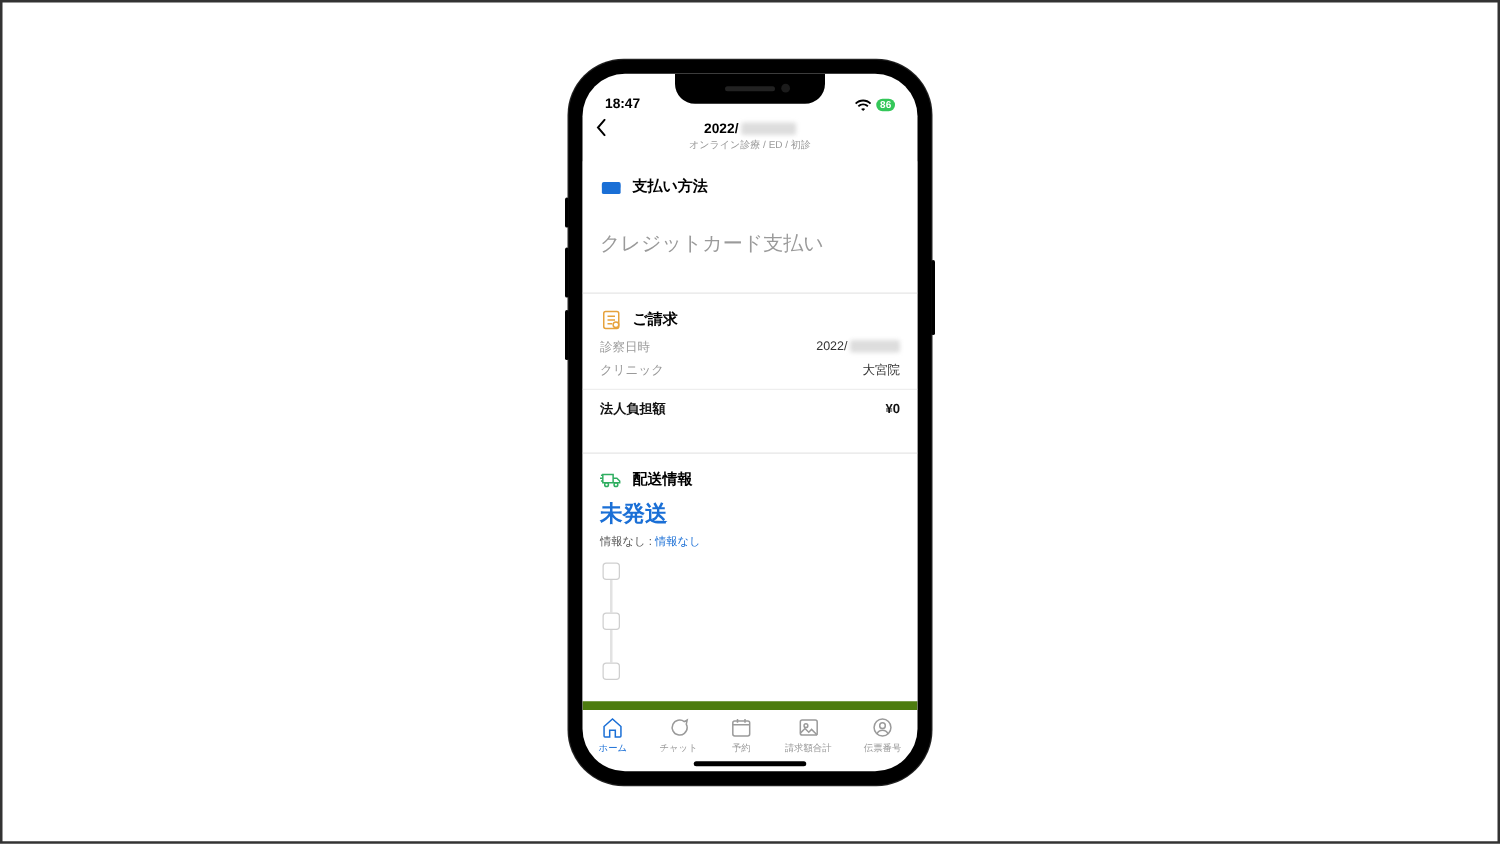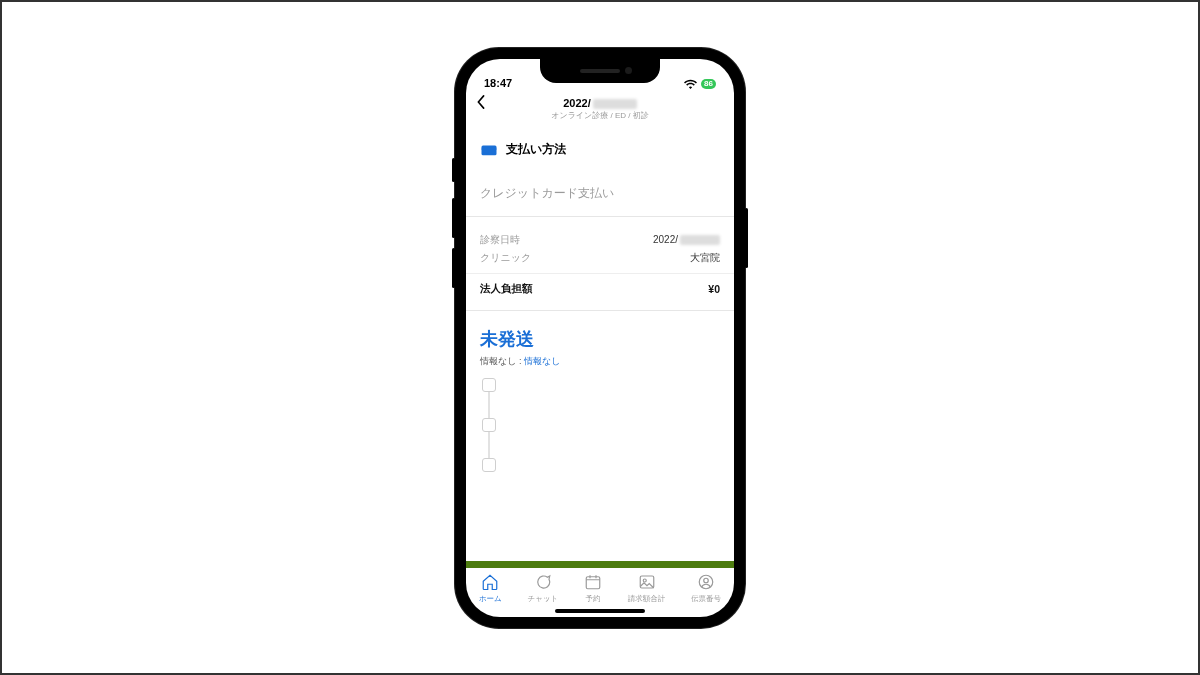--- a/index.html
+++ b/index.html
@@ -121,32 +121,32 @@
     margin-top: 1px;
   }
 
   
   .content {
     flex: 1;
     overflow: hidden;
     background: #fff;
   }
   .section {
-    padding: 12px 14px 14px 14px;
+    padding: 12px 14px 28px 14px;
     border-bottom: 1px solid #e6e6e6;
   }
   .section:last-child { border-bottom: none; }
   .sec-head {
     display: flex; align-items: center; gap: 8px;
     font-size: 12px; font-weight: 700;
     margin-bottom: 6px;
   }
   .sec-head .ico { width: 18px; height: 18px; flex: 0 0 auto; }
 
-  .muted { color: #9a9a9a; font-size: 12px; margin-top: 26px; }
+  .muted { color: #9a9a9a; font-size: 16px; margin-top: 26px; }
   .row {
     display: flex; justify-content: space-between; align-items: center;
     font-size: 10px; margin-top: 4px;
   }
   .row .lbl { color: #9a9a9a; }
   .row .val { color: #333; }
   .row.blurval .val .blur {
     display: inline-block; width: 40px; height: 10px;
     background: #ddd; border-radius: 2px; filter: blur(1.5px);
     vertical-align: middle; margin-left: 2px;
@@ -249,36 +249,57 @@
                 <rect x="2" y="9" width="20" height="3" fill="#fff" opacity="0.5"></rect>
                 <rect x="5" y="15" width="6" height="1.6" fill="#fff" opacity="0.7"></rect>
               </svg>
           </span>
           <span>支払い方法</span>
         </div>
         <div class="muted">クレジットカード支払い</div>
       </div>
 
       <div class="section">
+        <div class="sec-head">
+          <span class="ico">
+            <svg class="ico-bill" width="18" height="18" viewBox="0 0 24 24" stroke-width="1.6">
+                <rect x="4" y="3" width="16" height="18" rx="2"></rect>
+                <path d="M8 8h8M8 12h8M8 16h5"></path>
+                <circle cx="17" cy="17" r="3"></circle>
+              </svg>
+          </span>
+          <span>ご請求</span>
+        </div>
         <div class="row blurval">
           <span class="lbl">診察日時</span>
           <span class="val"><span>2022/</span><span class="blur"></span></span>
         </div>
         <div class="row">
           <span class="lbl">クリニック</span>
           <span class="val">大宮院</span>
         </div>
         <div class="divider-thin"></div>
         <div class="row strong">
           <span class="lbl">法人負担額</span>
           <span class="val">¥0</span>
         </div>
       </div>
 
       <div class="section">
+        <div class="sec-head">
+          <span class="ico">
+            <svg class="ico-ship" width="18" height="18" viewBox="0 0 24 24" stroke-width="1.6">
+                <path d="M3 6h11v9H3zM14 10h4l3 3v2h-7z"></path>
+                <circle cx="7" cy="17" r="2"></circle>
+                <circle cx="17" cy="17" r="2"></circle>
+                <path d="M1 7h2M0 10h3M1 13h2"></path>
+              </svg>
+          </span>
+          <span>配送情報</span>
+        </div>
         <div class="ship-status">未発送</div>
         <div class="ship-line">
           <span class="k">情報なし :</span>
           <span class="v">情報なし</span>
         </div>
         <div class="progress">
           <div class="node"></div>
           <div class="link"></div>
           <div class="node"></div>
           <div class="link"></div>

